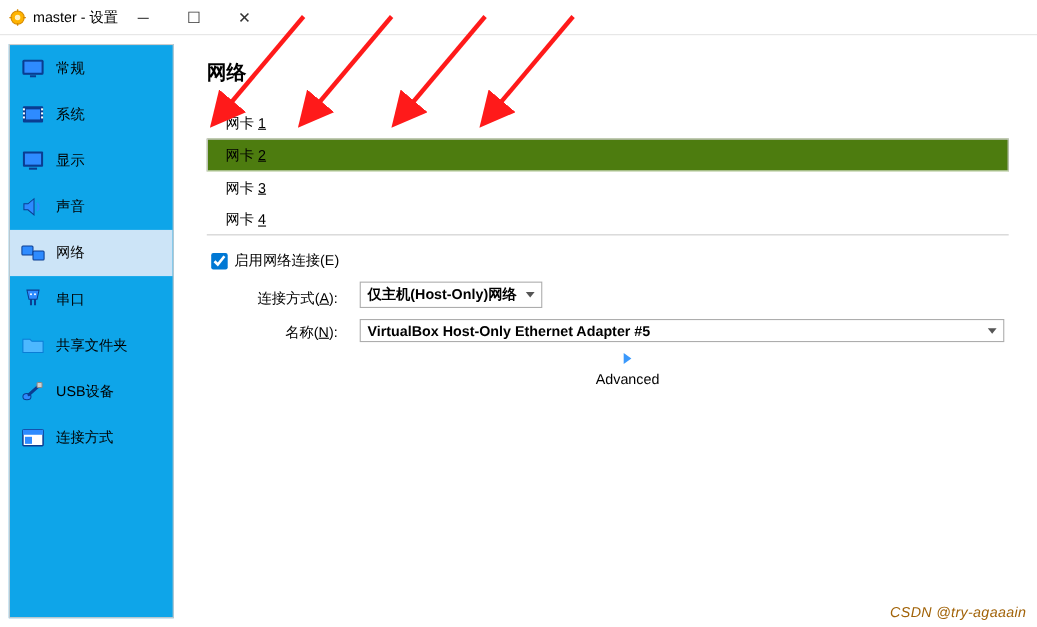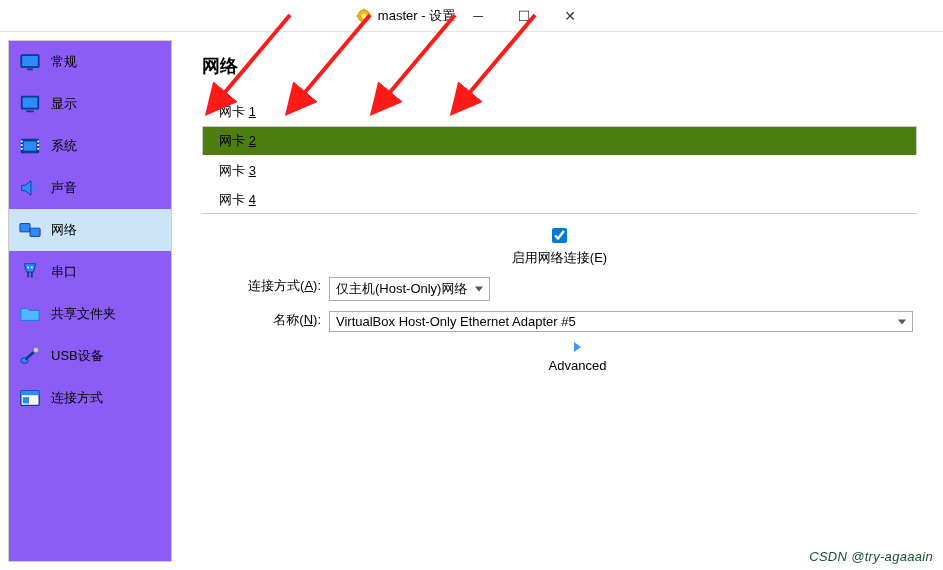--- a/index.html
+++ b/index.html
@@ -1,45 +1,45 @@
 <!DOCTYPE html>
 <html><head>
 <meta charset="utf-8">
 <style>
 * { box-sizing: border-box; margin: 0; padding: 0; }
 body { font-family: "Microsoft YaHei", SimSun, sans-serif; font-size: 13px; background: #fff; width: 943px; height: 570px; overflow: hidden; position: relative; }
-.titlebar { height: 32px; display: flex; align-items: center; justify-content: center; padding: 0 2px 0 8px; border-bottom: 1px solid #e5e5e5; }
+.titlebar { height: 32px; display: flex; align-items: center; justify-content: flex-start; padding: 0 2px 0 8px; border-bottom: 1px solid #e5e5e5; }
 .titlebar-left { display: flex; align-items: center; gap: 6px; }
 .app-icon { width: 16px; height: 16px; }
 .win-controls { display: flex; }
 .win-btn { width: 46px; height: 30px; display: flex; align-items: center; justify-content: center; font-size: 14px; color: #333; cursor: pointer; }
 .content { display: flex; height: calc(100% - 32px); padding: 8px; gap: 8px; }
-.sidebar { width: 164px; border: 1px solid #ccc; background: #8b5cf6; overflow-y: auto; }
+.sidebar { width: 150px; border: 1px solid #ccc; background: #0ea5e9; overflow-y: auto; }
 .sidebar-item { display: flex; align-items: center; gap: 10px; padding: 10px 10px; cursor: pointer; }
 .sidebar-item.active { background: #cce4f7; }
 .side-icon { width: 22px; height: 22px; flex-shrink: 0; }
 .main { flex: 1; padding: 14px 18px 14px 22px; position: relative; }
 .main-title { font-size: 18px; font-weight: bold; margin-bottom: 18px; }
 .tabs { display: flex; border-bottom: 1px solid #ccc; flex-direction: column; }
 .tab { padding: 5px 16px; border: 1px solid transparent; border-bottom: none; cursor: pointer; position: relative; top: 1px; }
 .tab.active { border-color: #ccc; background: #4d7c0f; border-bottom: 1px solid #fff; }
 .tab .underlined { text-decoration: underline; }
 .form-area { padding: 14px 4px; }
-.check-row { display: flex; align-items: center; gap: 6px; margin-bottom: 10px; flex-direction: column; }
+.check-row { display: flex; align-items: center; gap: 6px; margin-bottom: 10px; }
 .check-row input[type=checkbox] { width: 15px; height: 15px; accent-color: #0078d4; }
-.form-row { display: flex; align-items: flex-start; margin-bottom: 10px; }
+.form-row { display: flex; align-items: flex-end; margin-bottom: 10px; gap: 12px; }
 .form-label { width: 115px; text-align: right; margin-right: 8px; }
 .form-label .ul { text-decoration: underline; }
-.select-like { border: 1px solid #adadad; padding: 2px 22px 2px 6px; position: relative; background: #fff; min-width: 0; display: inline-block; }
+.select-like { border: 1px solid #adadad; padding: 2px 22px 2px 6px; position: relative; background: #fff; min-width: 0; display: inline-block; font-weight: bold; }
 .select-wide { flex: 1; }
 .select-like::after { content: ""; position: absolute; right: 6px; top: 50%; transform: translateY(-50%); border-left: 4px solid transparent; border-right: 4px solid transparent; border-top: 5px solid #555; }
 .advanced-row { display: flex; align-items: center; gap: 6px; padding-left: 36px; margin-top: 6px; cursor: pointer; flex-direction: column; }
 .tri-icon { width: 0; height: 0; border-top: 5px solid transparent; border-bottom: 5px solid transparent; border-left: 7px solid #3b99fc; }
 .arrow { position: absolute; pointer-events: none; }
-.watermark { position: absolute; right: 10px; bottom: 6px; color: #14532d; font-size: 13px; font-style: italic; letter-spacing: 0.3px; }
+.watermark { position: absolute; right: 10px; bottom: 6px; color: #a16207; font-size: 13px; font-style: italic; letter-spacing: 0.3px; }
 </style>
 </head>
 <body>
 
 <div class="titlebar">
   <div class="titlebar-left">
     <span class="app-icon">
       <svg viewBox="0 0 16 16">
           <circle cx="8" cy="8" r="6" fill="#ffb400" stroke="#d68a00" stroke-width="1"></circle>
           <circle cx="8" cy="8" r="2.5" fill="#fff0c0"></circle>
@@ -66,38 +66,38 @@
     <div class="sidebar-item">
       <span class="side-icon"><svg viewBox="0 0 24 24">
             <rect x="2" y="4" width="20" height="14" rx="1" fill="#0a3d91" stroke="#0a3d91"></rect>
             <rect x="3.5" y="5.5" width="17" height="11" fill="#2e8bff"></rect>
             <rect x="9" y="19" width="6" height="2" fill="#0a3d91"></rect>
           </svg></span>
       <span>常规</span>
     </div>
     <div class="sidebar-item">
       <span class="side-icon"><svg viewBox="0 0 24 24">
-            <rect x="2" y="3" width="20" height="15" rx="1" fill="#0a3d91"></rect>
-            <rect x="4" y="5" width="16" height="11" fill="#2e8bff"></rect>
-            <rect x="8" y="19" width="8" height="2" fill="#0a3d91"></rect>
-          </svg></span>
-      <span>显示</span>
-    </div>
-    <div class="sidebar-item">
-      <span class="side-icon"><svg viewBox="0 0 24 24">
             <rect x="2" y="4" width="20" height="16" rx="1" fill="#0a3d91"></rect>
             <rect x="5" y="7" width="14" height="10" fill="#2e8bff"></rect>
             <rect x="2" y="6" width="2" height="2" fill="#fff"></rect>
             <rect x="2" y="10" width="2" height="2" fill="#fff"></rect>
             <rect x="2" y="14" width="2" height="2" fill="#fff"></rect>
             <rect x="20" y="6" width="2" height="2" fill="#fff"></rect>
             <rect x="20" y="10" width="2" height="2" fill="#fff"></rect>
             <rect x="20" y="14" width="2" height="2" fill="#fff"></rect>
           </svg></span>
       <span>系统</span>
+    </div>
+    <div class="sidebar-item">
+      <span class="side-icon"><svg viewBox="0 0 24 24">
+            <rect x="2" y="3" width="20" height="15" rx="1" fill="#0a3d91"></rect>
+            <rect x="4" y="5" width="16" height="11" fill="#2e8bff"></rect>
+            <rect x="8" y="19" width="8" height="2" fill="#0a3d91"></rect>
+          </svg></span>
+      <span>显示</span>
     </div>
     <div class="sidebar-item">
       <span class="side-icon"><svg viewBox="0 0 24 24">
             <path d="M3 9 L7 9 L13 4 L13 20 L7 15 L3 15 Z" fill="#2e8bff" stroke="#0a3d91" stroke-width="1"></path>
             <path d="M16 8 Q19 12 16 16" stroke="#2e8bff" stroke-width="2" fill="none"></path>
           </svg></span>
       <span>声音</span>
     </div>
     <div class="sidebar-item active">
       <span class="side-icon"><svg viewBox="0 0 24 24">

